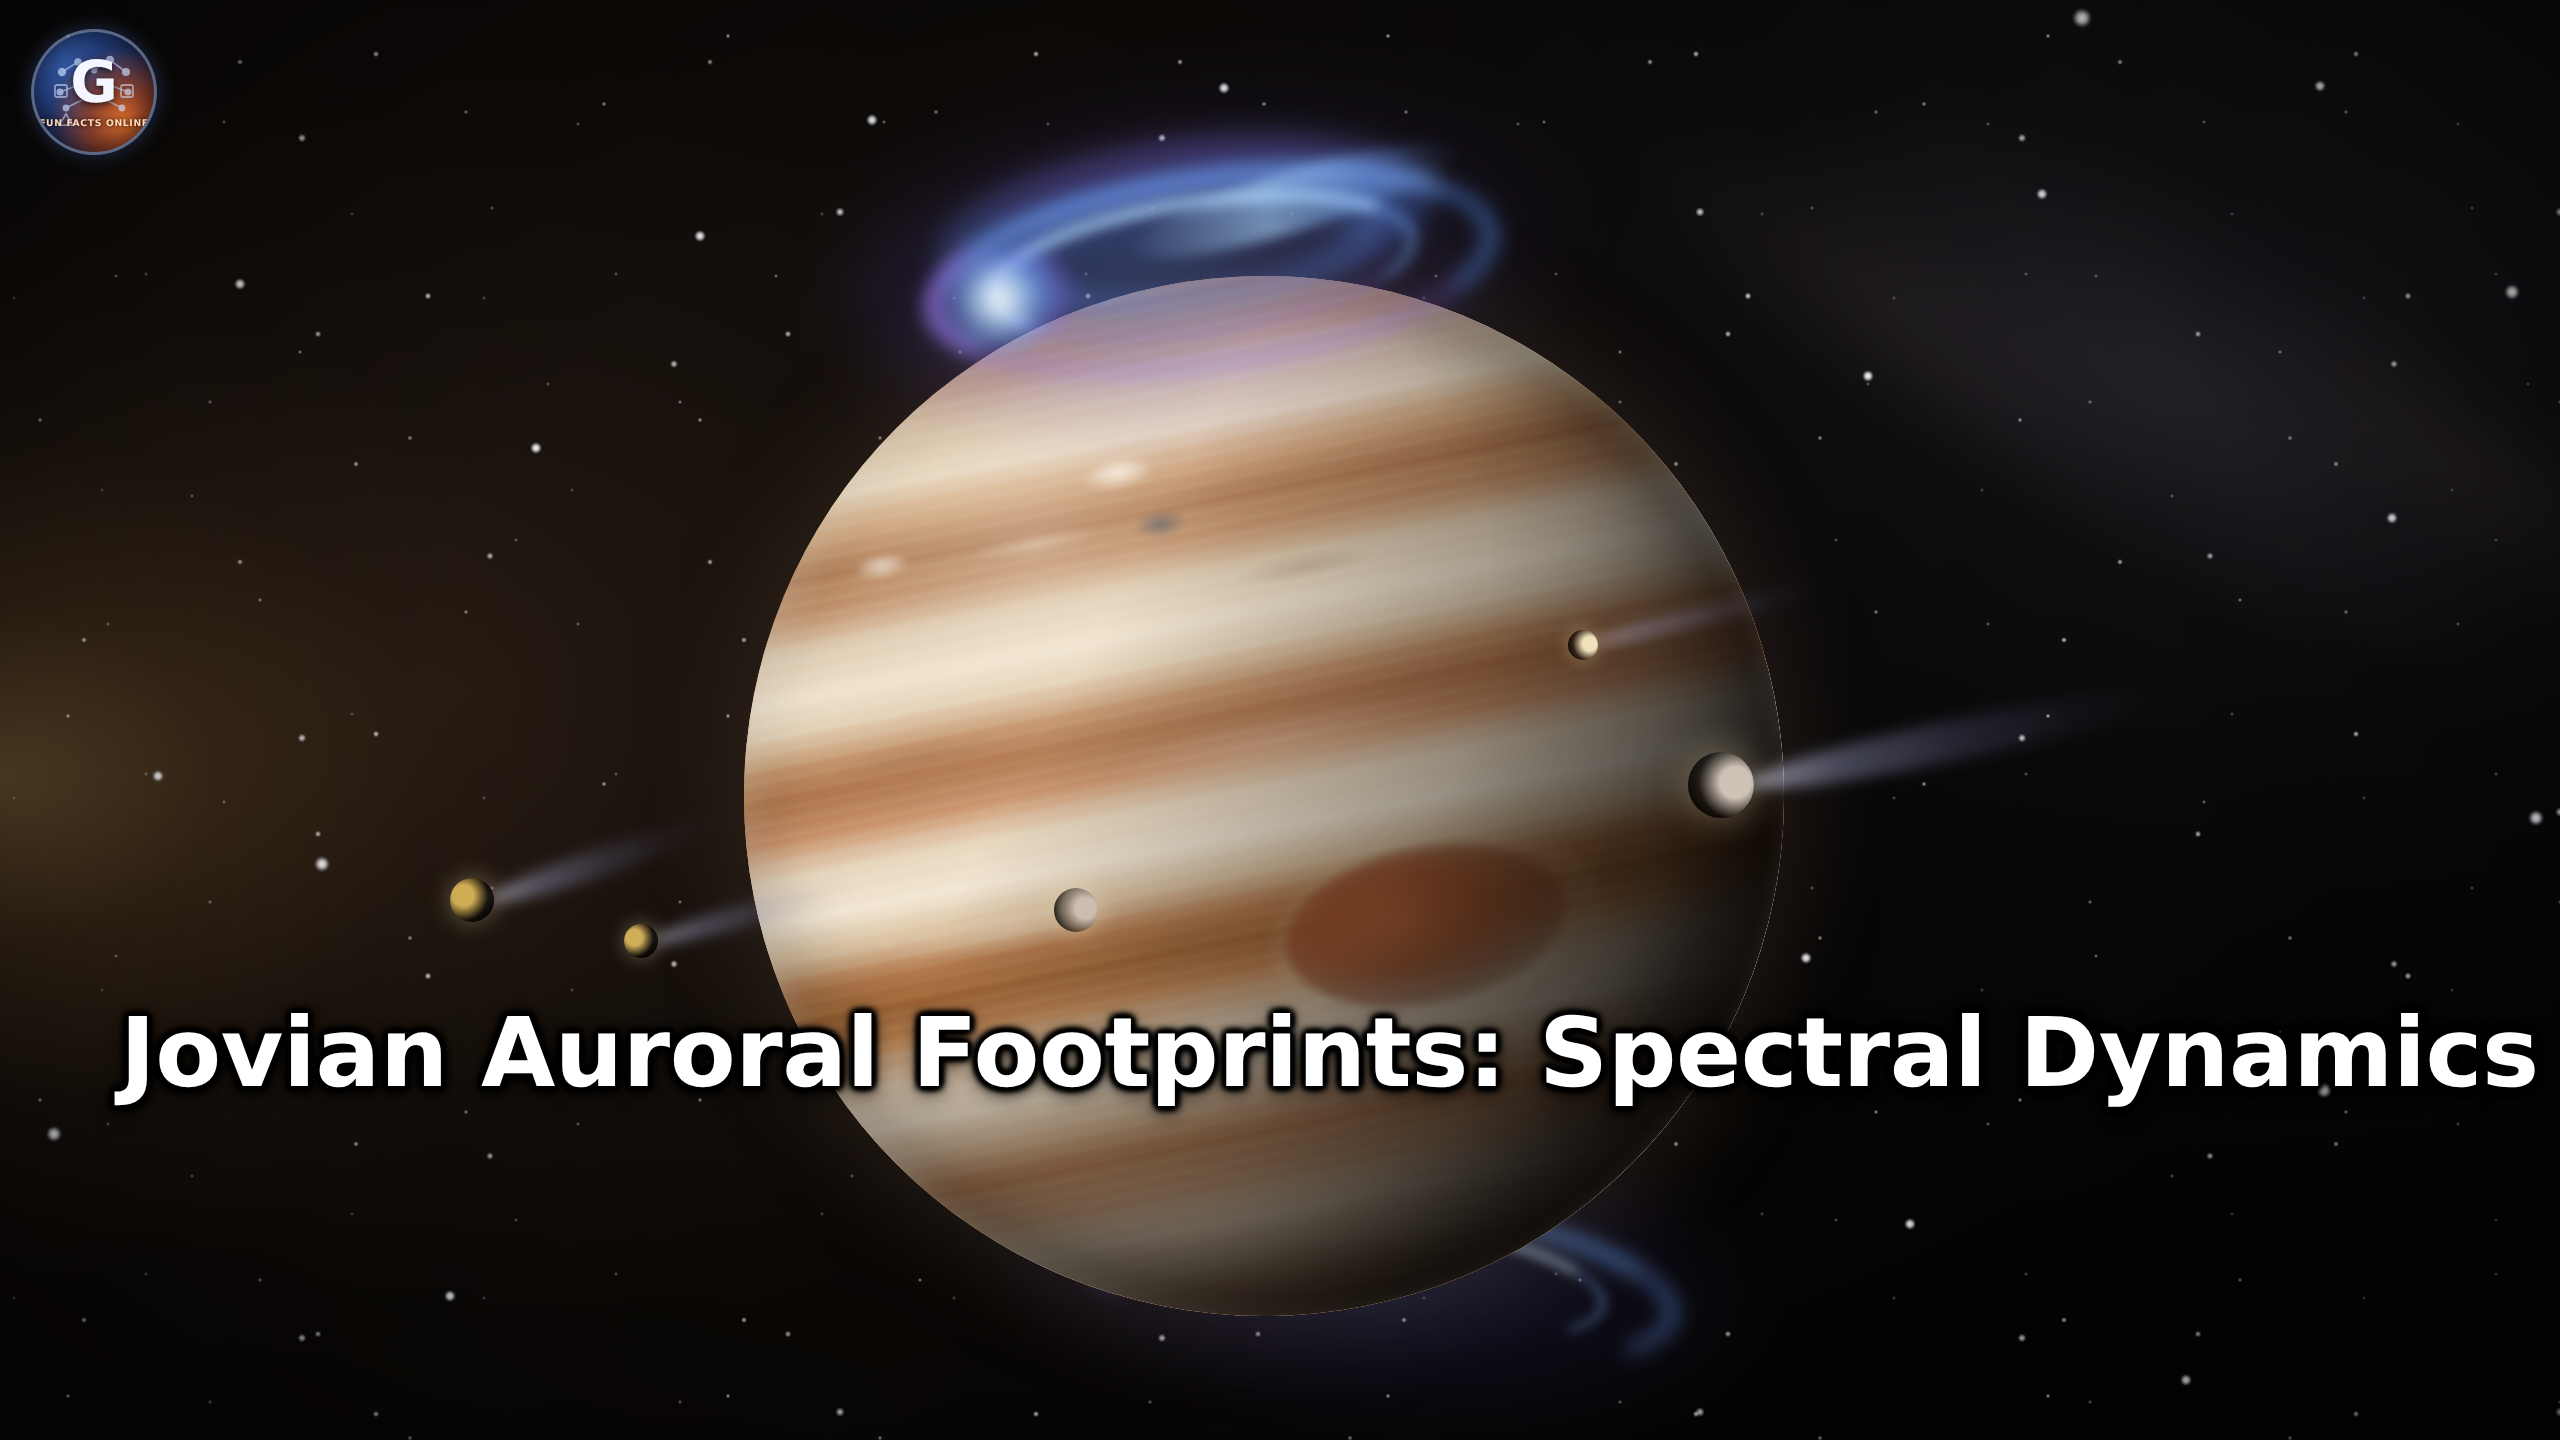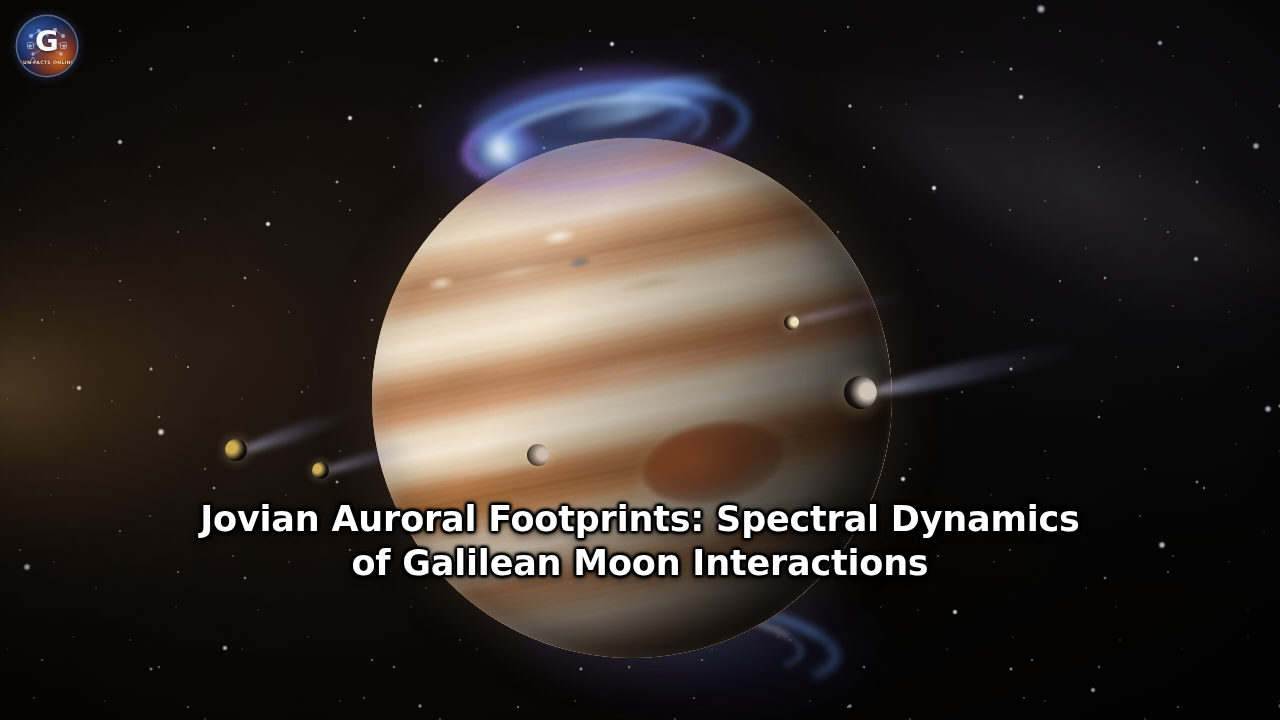--- a/index.html
+++ b/index.html
@@ -440,21 +440,21 @@
     left: 0;
     right: 0;
     top: 497px;
     text-align: center;
     padding: 0 60px;
     box-sizing: border-box;
   }
   .title-line {
     font-family: "DejaVu Sans", sans-serif;
     font-weight: bold;
-    font-size: 35px;
+    font-size: 48px;
     line-height: 1.26;
     color: #ffffff;
     letter-spacing: -0.2px;
     text-shadow:
       0 0 2px #000,
        2px  0   2px rgba(0,0,0,.95),
       -2px  0   2px rgba(0,0,0,.95),
        0    2px 2px rgba(0,0,0,.95),
        0   -2px 2px rgba(0,0,0,.95),
        2px  2px 3px rgba(0,0,0,.95),
@@ -601,21 +601,20 @@
       <div class="trail" style="left: 797.3px; top: 317.35px; width: 118px; height: 9.3px; transform-origin: 0% 50%; transform: rotate(-14deg); background: linear-gradient(90deg, rgba(226, 226, 255, 0.55) 0%, rgba(186, 190, 240, 0.34) 22%, rgba(150, 150, 215, 0.18) 52%, rgba(120, 118, 180, 0.07) 78%, rgba(0, 0, 0, 0) 100%); filter: blur(3.4px);"></div>
       <div class="moon" style="left: 783.5px; top: 314.5px; width: 15px; height: 15px; background: radial-gradient(circle at 72% 46%, rgb(240, 225, 188) 0%, rgb(240, 225, 188) 26%, rgba(0, 0, 0, 0.45) 62%, rgba(0, 0, 0, 0.92) 86%, rgba(0, 0, 0, 0.98) 100%); box-shadow: rgba(255, 236, 190, 0.35) 0px 0px 8.25px;"></div>
       <div class="trail" style="left: 873.86px; top: 381.77px; width: 210px; height: 20.46px; transform-origin: 0% 50%; transform: rotate(-12deg); background: linear-gradient(90deg, rgba(226, 226, 255, 0.55) 0%, rgba(186, 190, 240, 0.34) 22%, rgba(150, 150, 215, 0.18) 52%, rgba(120, 118, 180, 0.07) 78%, rgba(0, 0, 0, 0) 100%); filter: blur(3.4px);"></div>
       <div class="moon" style="left: 843.5px; top: 375.5px; width: 33px; height: 33px; background: radial-gradient(circle at 72% 46%, rgb(207, 194, 182) 0%, rgb(207, 194, 182) 26%, rgba(0, 0, 0, 0.45) 62%, rgba(0, 0, 0, 0.92) 86%, rgba(0, 0, 0, 0.98) 100%); box-shadow: rgba(255, 236, 190, 0.35) 0px 0px 18.15px;"></div>
     </div>
 
   <div class="vignette"></div>
 
   <div class="title-block">
     <div class="title-line">Jovian Auroral Footprints: Spectral Dynamics</div>
-    <div class="title-line">of Galilean Moon Interactions</div>
   </div>
 
   <div class="logo">
     <svg class="logo-nodes" viewBox="0 0 60 60">
       <g stroke="#bcd4ff" stroke-width="0.8" fill="none" opacity="0.85">
         <path d="M14 20 L22 15 L30 19 L38 14 L46 20"></path>
         <path d="M13 30 L21 27 M39 27 L47 30"></path>
         <path d="M16 38 L24 34 M36 34 L44 38"></path>
       </g>
       <g fill="#cfe0ff" opacity="0.9">

